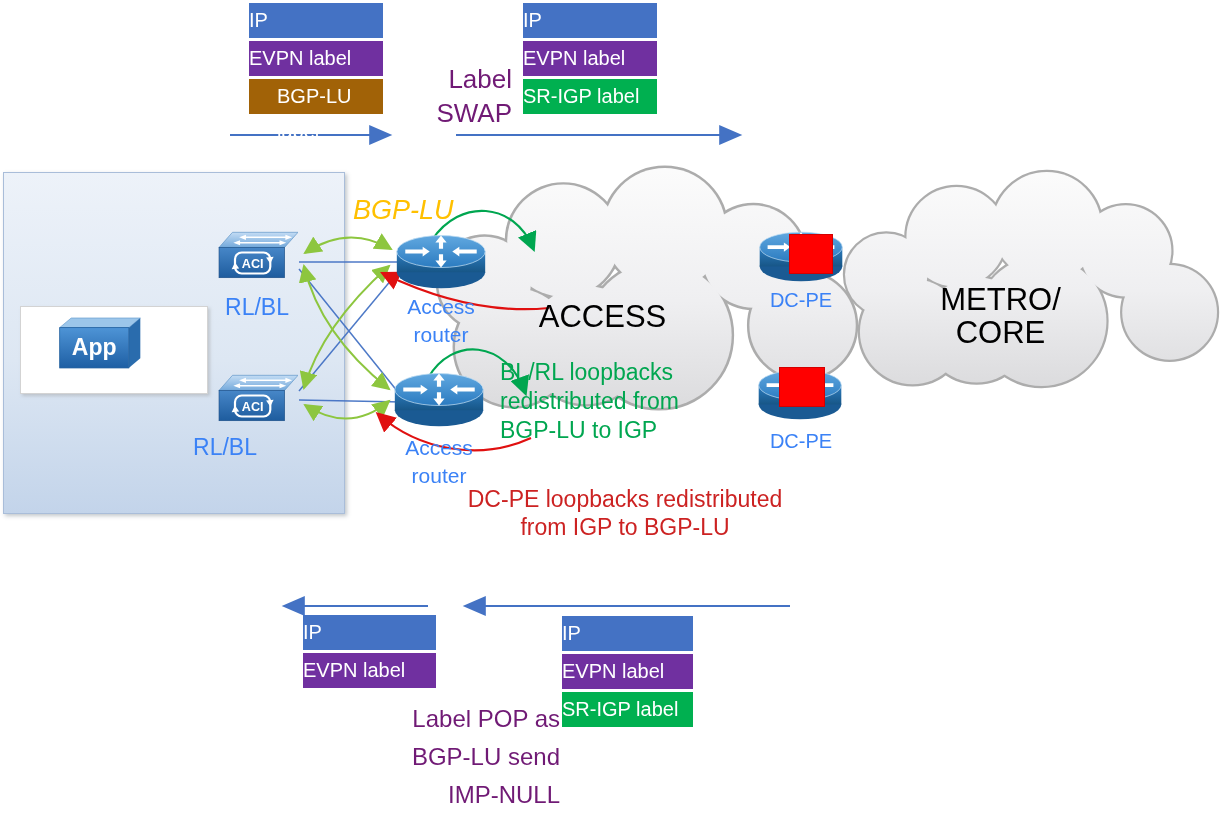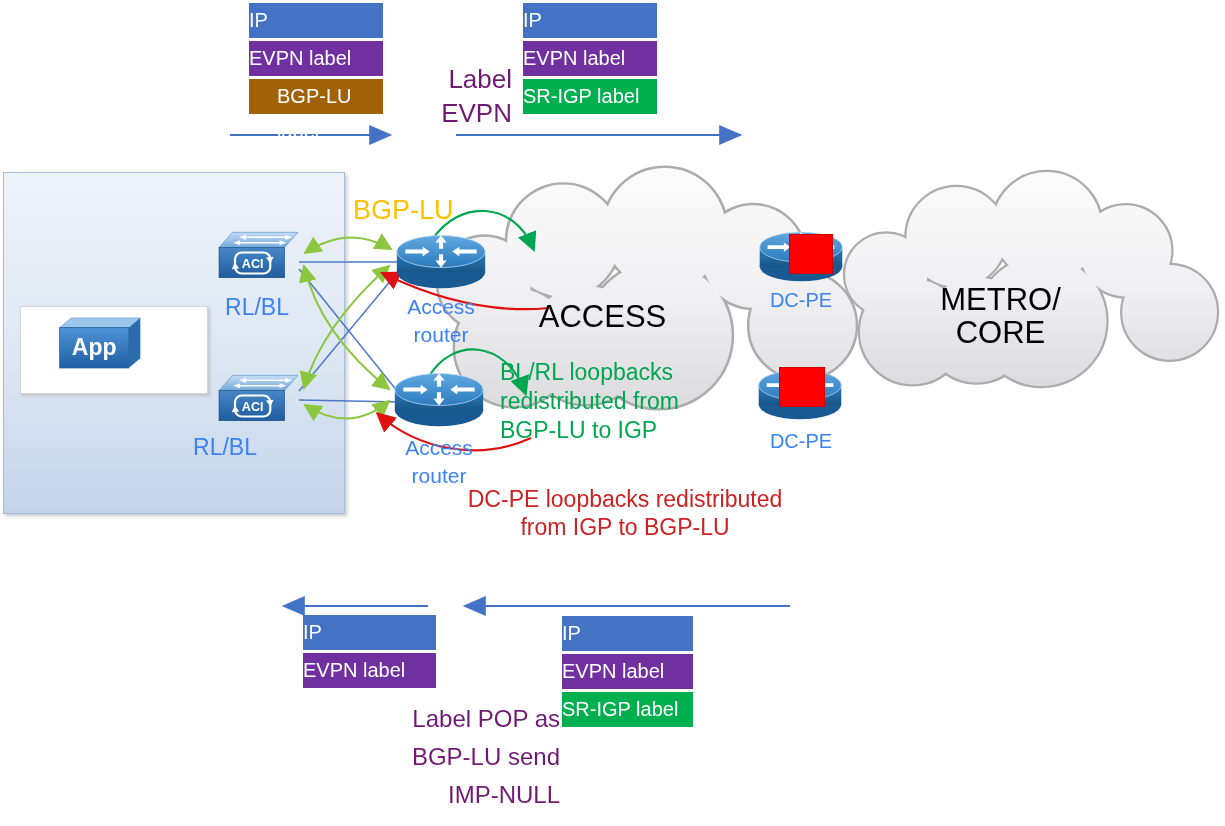--- a/index.html
+++ b/index.html
@@ -17,21 +17,21 @@
   .txt-red{position:absolute;color:#CC2222;text-align:center;font-size:23px;line-height:28px;}
   .cloud-label{position:absolute;color:#000;text-align:center;font-size:31px;line-height:33px;}
   .node-label{position:absolute;color:#3b82f6;text-align:center;}
   
   .panel{position:absolute;left:3px;top:172px;width:340px;height:340px;
          background:linear-gradient(180deg,#EDF2F9 0%,#DDE7F3 55%,#C3D4EA 100%);
          border:1px solid #A9BDD9;box-shadow:2px 2px 4px rgba(120,130,140,.45);}
   .appbox{position:absolute;left:20px;top:306px;width:186px;height:86px;background:#fff;
           border:1px solid #D3D3D3;box-shadow:2px 2px 3px rgba(150,150,150,.4);}
   .redsq{position:absolute;background:#FF0000;border:1px solid #D40000;}
-  .orange{position:absolute;color:#FFC000;font-size:27px;}
+  .orange{position:absolute;color:#FFC000;font-size:27px;font-style:italic;}
 </style>
 </head>
 <body>
 
 <svg width="0" height="0" style="position:absolute" aria-hidden="true">
   <defs>
     <linearGradient id="cloudFillU" gradientUnits="userSpaceOnUse" x1="0" y1="0" x2="0" y2="260">
       <stop offset="0" stop-color="#FCFCFC"></stop>
         <stop offset="0.55" stop-color="#EFEFF1"></stop>
       <stop offset="1" stop-color="#DADADc"></stop>
@@ -174,21 +174,21 @@
   </svg>
 
   <div class="stack" style="left:249px;top:3px;width:134px">
     <div class="srow" style="background: rgb(68, 114, 196);">IP</div>
     <div class="srow" style="background: rgb(112, 48, 160);">EVPN label</div>
     <div class="srow" style="background: #a16207; padding-left: 28px;">BGP-LU label</div>
   </div>
 
   <div class="cap-blue" style="left:400px;top:62px;width:112px;font-size:26px;line-height:34px">
     <div>Label</div>
-    <div>EVPN</div>
+    <div>SWAP</div>
   </div>
 
   <div class="stack" style="left:523px;top:3px;width:134px">
     <div class="srow" style="background: rgb(68, 114, 196);">IP</div>
     <div class="srow" style="background: rgb(112, 48, 160);">EVPN label</div>
     <div class="srow" style="background: rgb(0, 176, 80);">SR-IGP label</div>
   </div>
 
   <div class="appbox"></div>
   <svg class="abs" style="left:52px;top:315px" width="96" height="56" viewBox="0 0 100 58">

